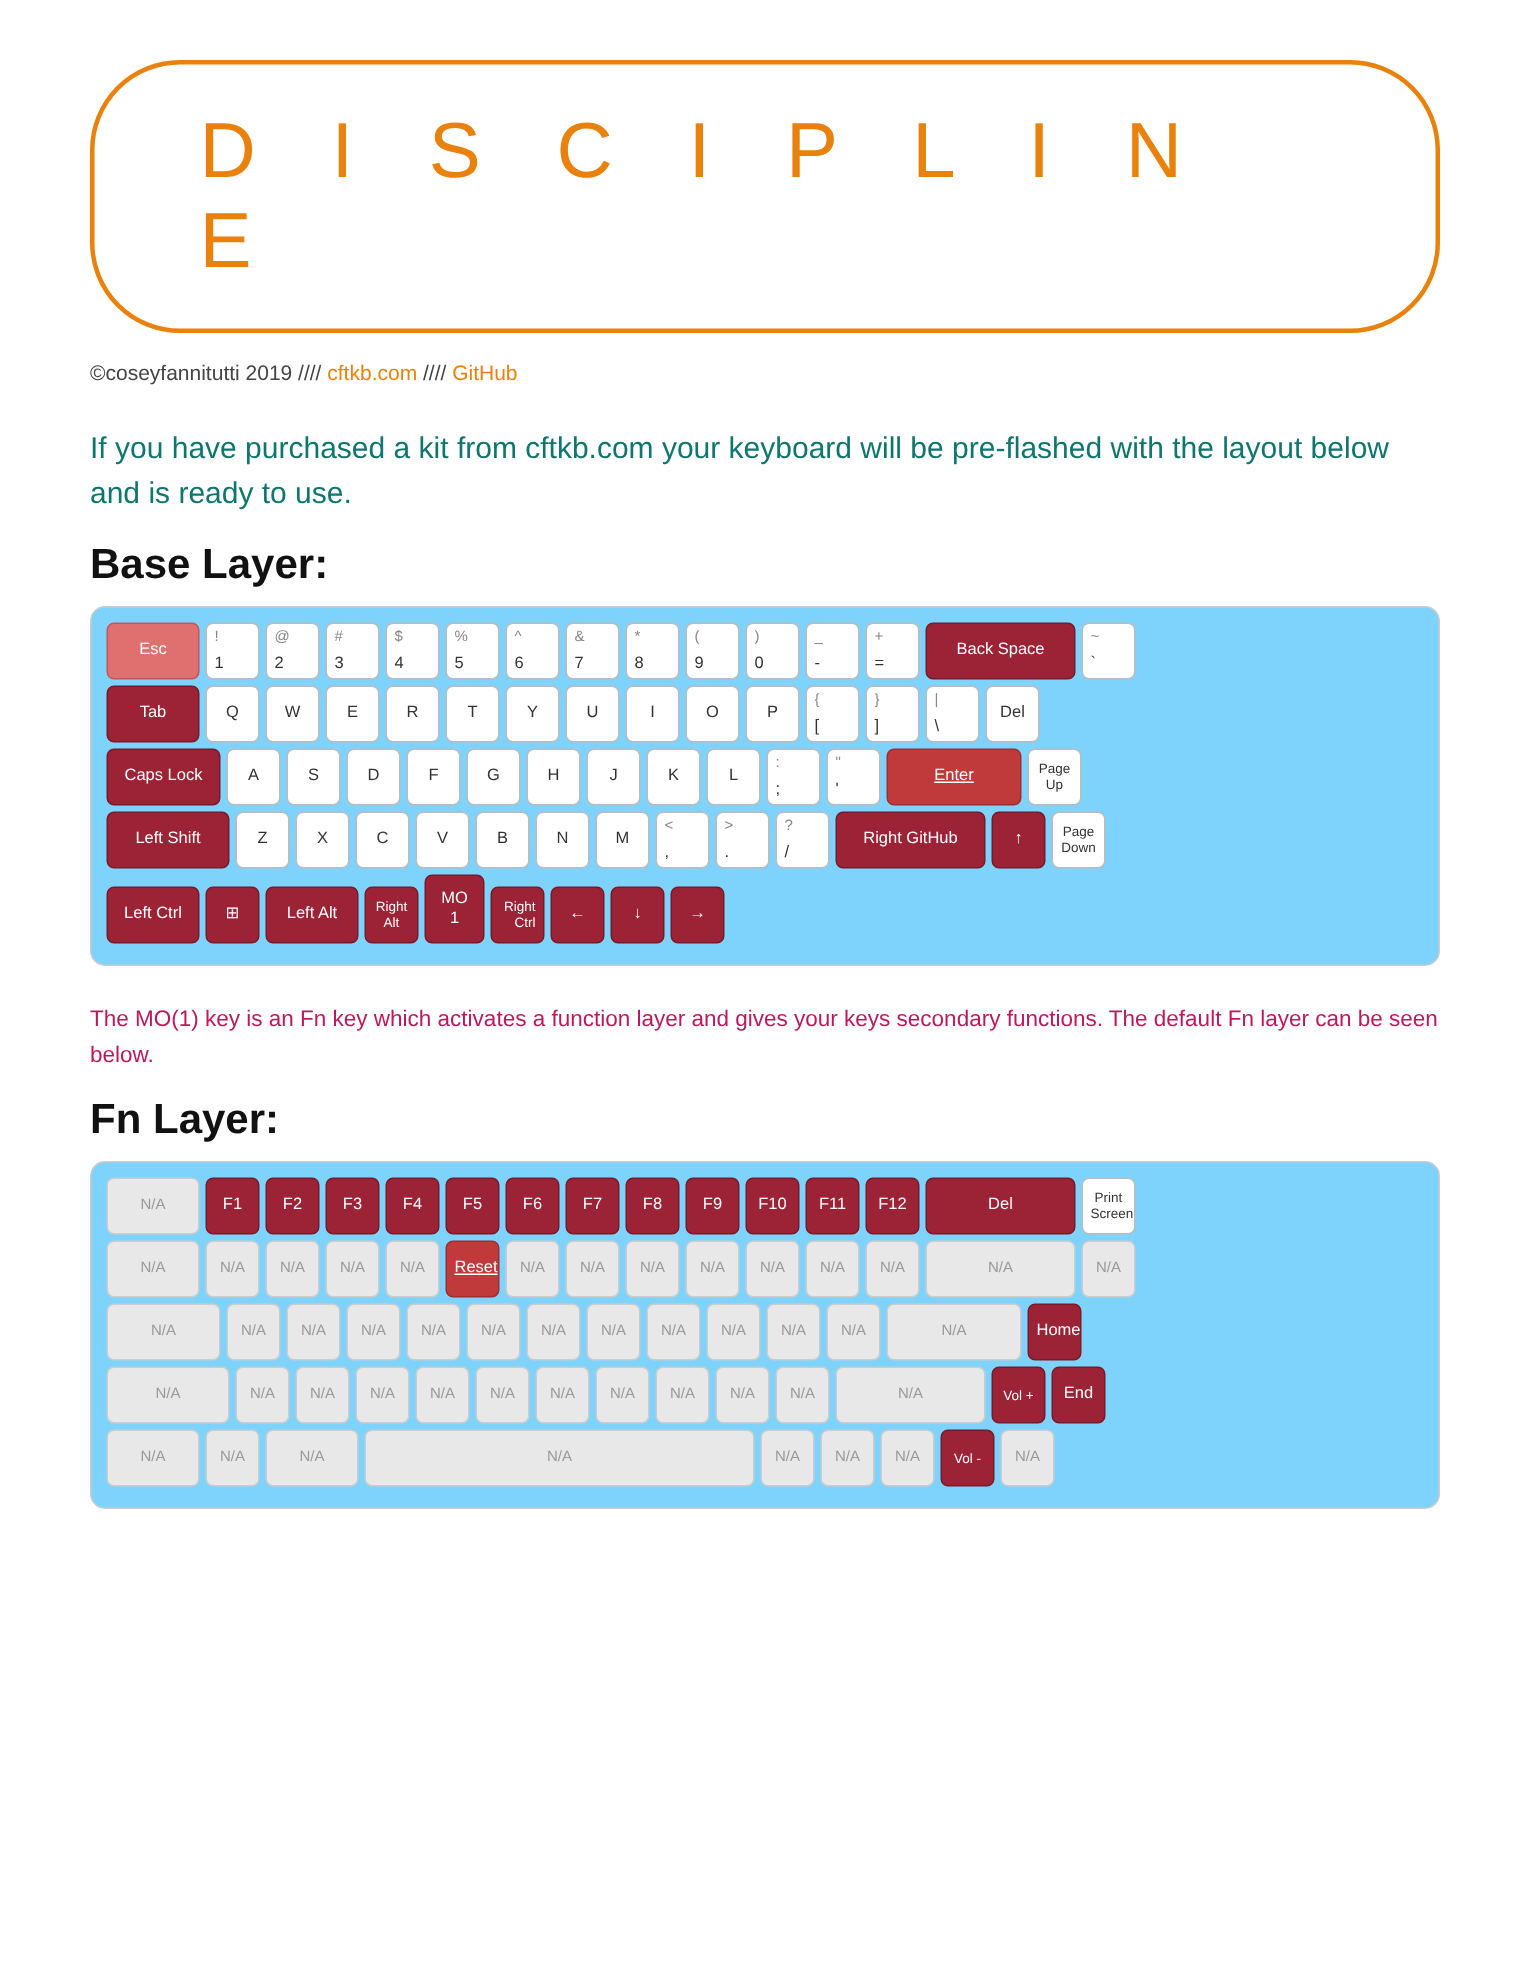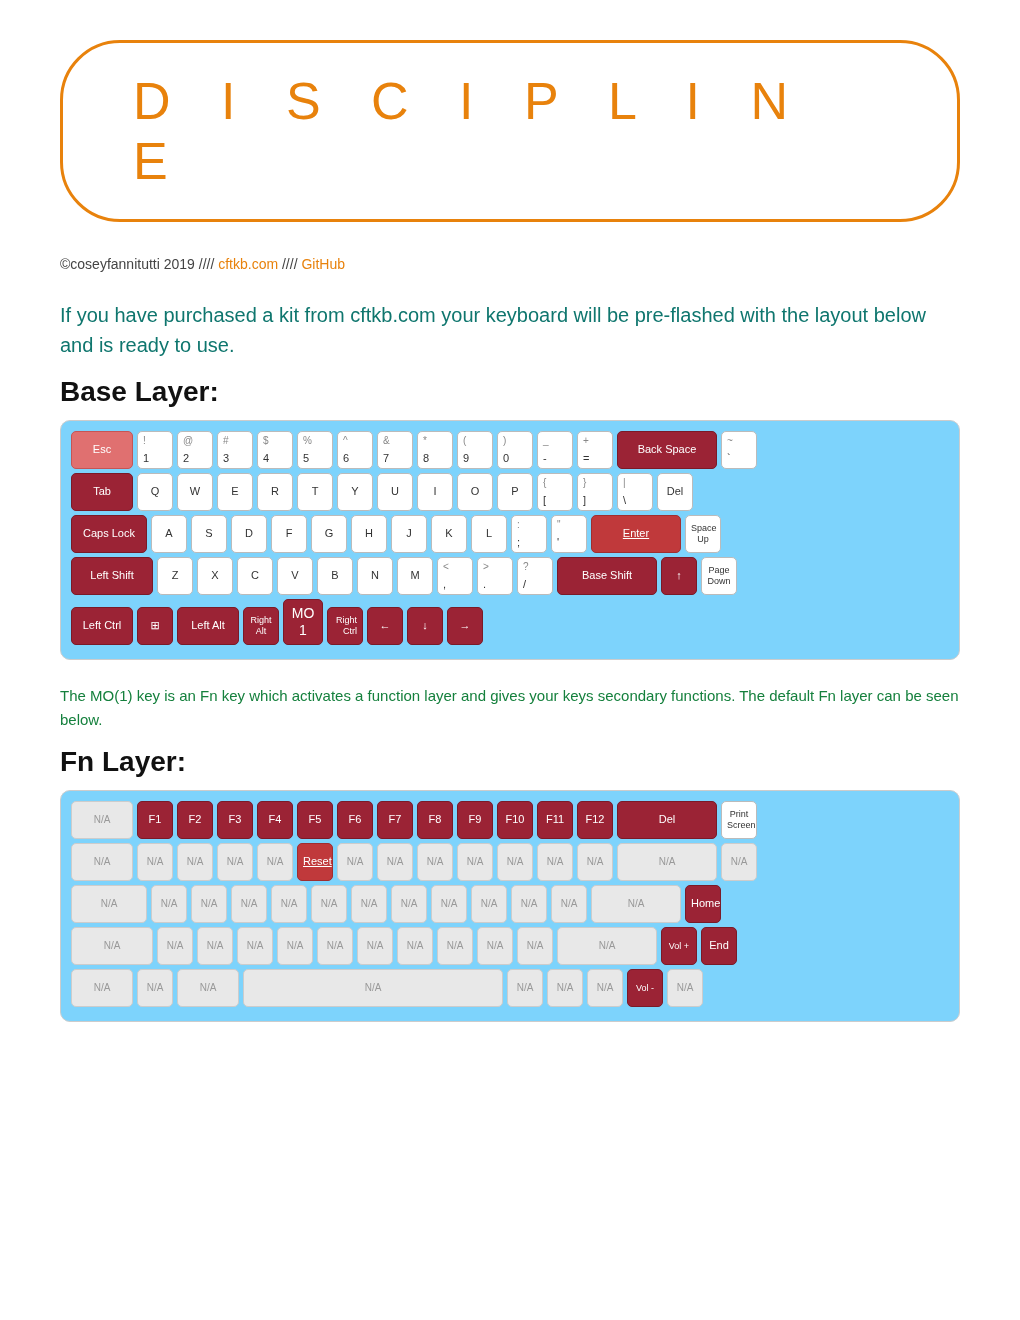--- a/index.html
+++ b/index.html
@@ -9,21 +9,21 @@
       color: #222;
       width: 1020px;
       min-height: 1320px;
       padding: 40px 60px;
     }
 
     
     .logo-container {
       display: flex;
       justify-content: flex-start;
-      margin-bottom: 34px;
+      margin-bottom: 18px;
     }
     .logo-box {
       border: 3px solid #e8820c;
       border-radius: 60px;
       padding: 28px 70px;
       display: inline-block;
     }
     .logo-text {
       font-size: 52px;
       letter-spacing: 18px;
@@ -133,21 +133,21 @@
     .key.gray-light {
       background: #e8e8e8;
       border-color: #ccc;
       color: #999;
     }
     .key.gray-light .center { color: #999; font-size: 10px; }
 
     
     .fn-desc {
       font-size: 15px;
-      color: #15803d;
+      color: #be185d;
       margin-bottom: 14px;
       line-height: 1.6;
     }
 
   </style>
 </head>
 <body>
 
 
 
@@ -322,21 +322,21 @@
         <span class="secondary">;</span>
       </div>
     <div class="key w1">
         <span class="primary">"</span>
         <span class="secondary">'</span>
       </div>
     <div class="key red-mid w-enter">
         <span class="center">Enter</span>
       </div>
     <div class="key w1">
-        <span class="center" style="font-size:9px;">Space Up</span>
+        <span class="center" style="font-size:9px;">Page Up</span>
       </div>
   </div>
   
   <div class="kb-row">
     <div class="key red-dark w225">
         <span class="center">Left Shift</span>
       </div>
     <div class="key w1">
         <span class="center">Z</span>
       </div>
@@ -364,21 +364,21 @@
       </div>
     <div class="key w1">
         <span class="primary">&gt;</span>
         <span class="secondary">.</span>
       </div>
     <div class="key w1">
         <span class="primary">?</span>
         <span class="secondary">/</span>
       </div>
     <div class="key red-dark w275">
-        <span class="center">Base Shift</span>
+        <span class="center">Right GitHub</span>
       </div>
     <div class="key red-dark w1">
         <span class="center">↑</span>
       </div>
     <div class="key w1">
         <span class="center" style="font-size:9px;">Page Down</span>
       </div>
   </div>
   
   <div class="kb-row">
@@ -388,21 +388,21 @@
     <div class="key red-dark w1">
         <span class="center">⊞</span>
       </div>
     <div class="key red-dark w175">
         <span class="center">Left Alt</span>
       </div>
     <div class="key red-dark w1">
         <span class="center" style="font-size:9px;">Right Alt</span>
       </div>
     <div class="key red-dark mo">
-        <span class="center" style="font-size:14px;">MO<br>1</span>
+        <span class="center" style="font-size:11px;">MO<br>1</span>
       </div>
     <div class="key red-dark w1">
         <span class="center" style="font-size:9px;text-align:right;">Right Ctrl</span>
       </div>
     <div class="key red-dark w1">
         <span class="center">←</span>
       </div>
     <div class="key red-dark w1">
         <span class="center">↓</span>
       </div>

